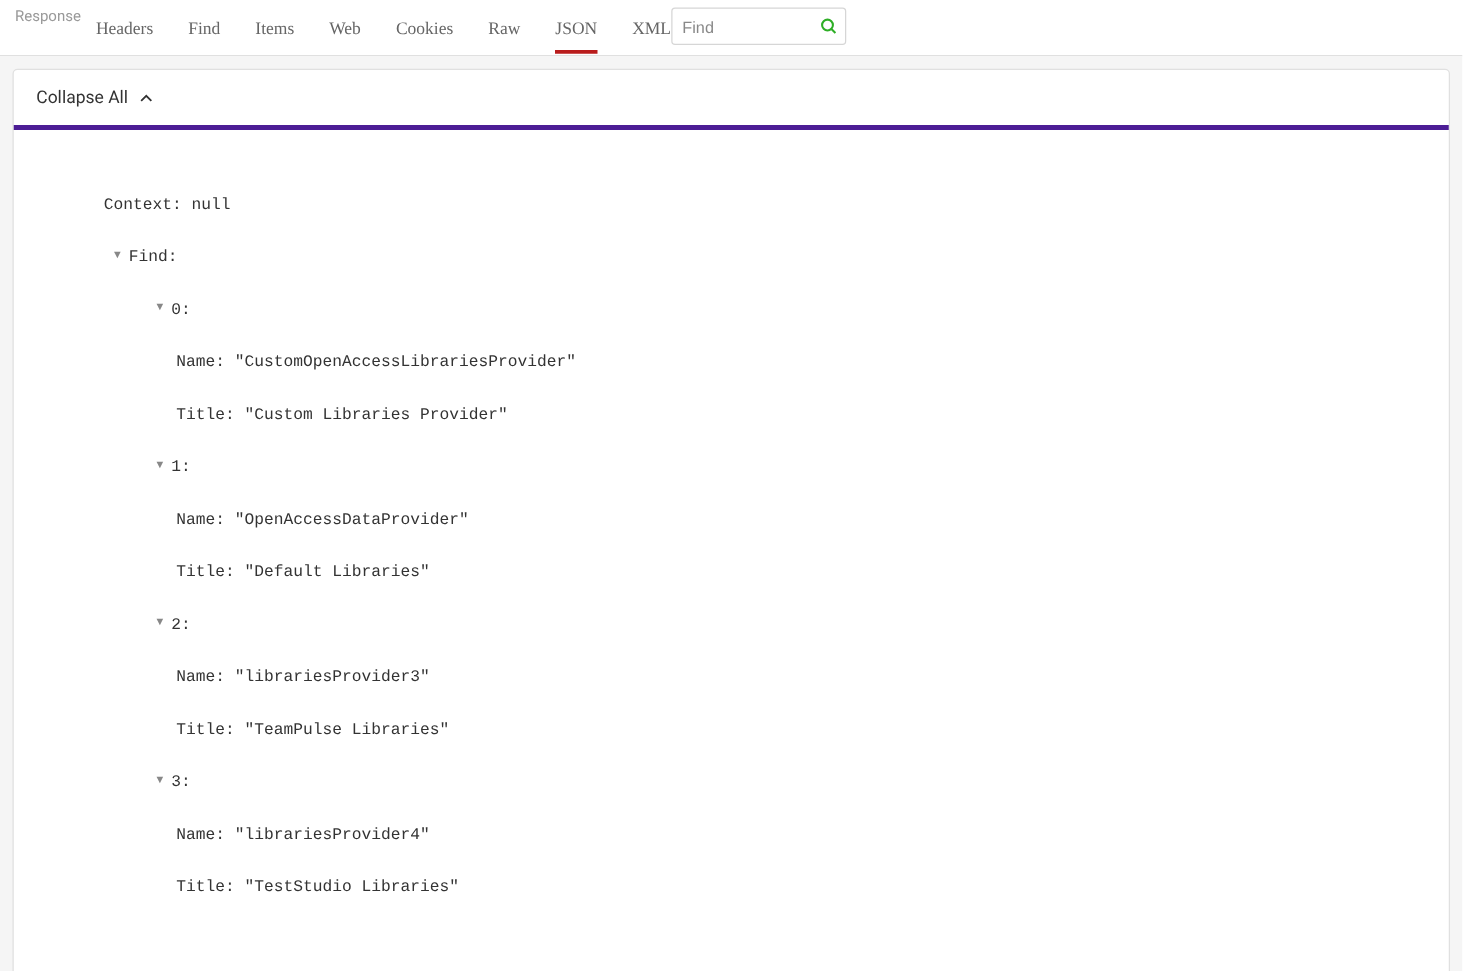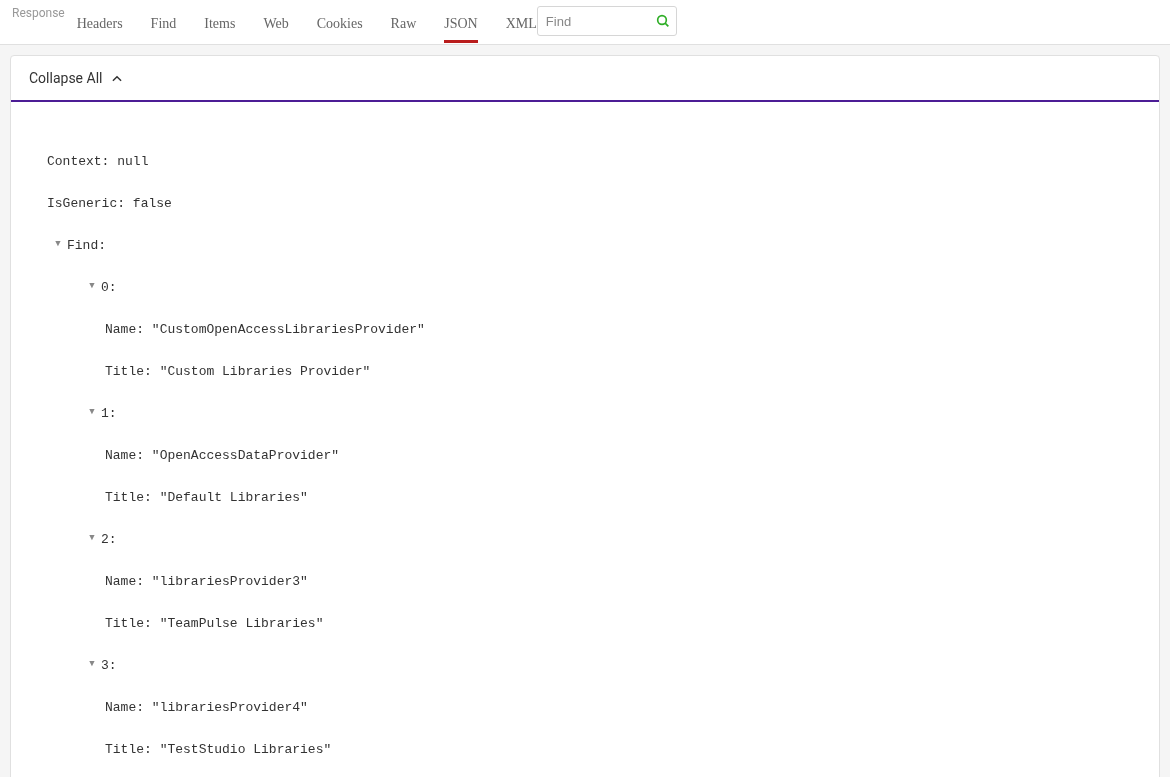--- a/index.html
+++ b/index.html
@@ -82,21 +82,21 @@
     .panel {
       background: #ffffff;
       border: 1px solid #e0e0e0;
       border-radius: 4px;
     }
     .panel-header {
       display: flex;
       align-items: flex-end;
       gap: 8px;
       padding: 14px 18px;
-      border-bottom: 2px solid #4c1d95;
+      border-bottom: 4px solid #4c1d95;
       cursor: pointer;
     }
     .collapse-label {
       font-size: 14px;
       color: #333;
     }
     .chevron-up-icon {
       width: 14px;
       height: 14px;
     }
@@ -113,21 +113,21 @@
       display: inline-block;
       width: 10px;
       text-align: center;
       font-size: 9px;
       transform: translateY(-1px);
     }
     .indent0 { padding-left: 8px; }
     .indent1 { padding-left: 28px; position:relative;}
     .indent2 { padding-left: 66px; font-family: Liberation Mono, monospace; }
     .indent3 { padding-left: 48px; position:relative;}
-    .row { display:block; }
+    .row { display:block;margin-left:36px; }
     .indent1 .tri, .indent3 .tri {
       position: absolute;
       left: 0;
     }
     .indent1 .tri { left: 14px; }
     .indent3 .tri { left: 48px; }
     .indent3 { padding-left: 62px; }
   </style>
 </head>
 <body>
@@ -158,21 +158,20 @@
 <div class="content-area">
   <div class="panel">
     <div class="panel-header">
       <span class="collapse-label">Collapse All</span>
       <svg class="chevron-up-icon" viewBox="0 0 24 24" fill="none" stroke="#333" stroke-width="2.5">
         <polyline points="5 15 12 8 19 15"></polyline>
       </svg>
     </div>
     <div class="json-body">
 <span class="row indent0"><span>Context:</span> <span>null</span></span>
-<span class="row indent0"><span>IsGeneric:</span> <span>false</span></span>
 <span class="row indent1"><span class="tri">▼</span><span>Find:</span></span>
 <span class="row indent3"><span class="tri">▼</span><span>0:</span></span>
 <span class="row indent2"><span>Name:</span> <span>"CustomOpenAccessLibrariesProvider"</span></span>
 <span class="row indent2"><span>Title:</span> <span>"Custom Libraries Provider"</span></span>
 <span class="row indent3"><span class="tri">▼</span><span>1:</span></span>
 <span class="row indent2"><span>Name:</span> <span>"OpenAccessDataProvider"</span></span>
 <span class="row indent2"><span>Title:</span> <span>"Default Libraries"</span></span>
 <span class="row indent3"><span class="tri">▼</span><span>2:</span></span>
 <span class="row indent2"><span>Name:</span> <span>"librariesProvider3"</span></span>
 <span class="row indent2"><span>Title:</span> <span>"TeamPulse Libraries"</span></span>

